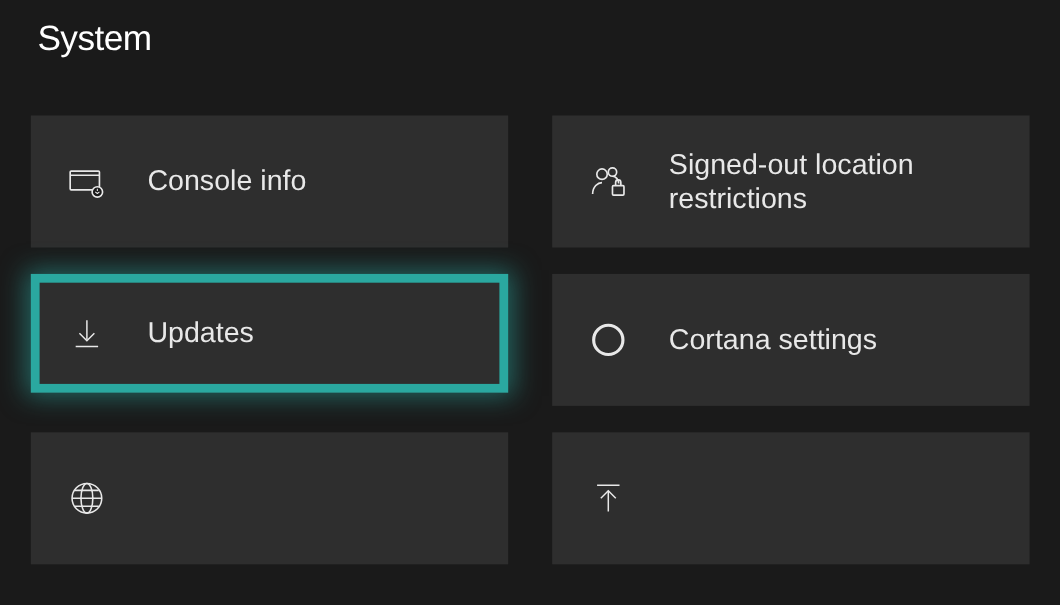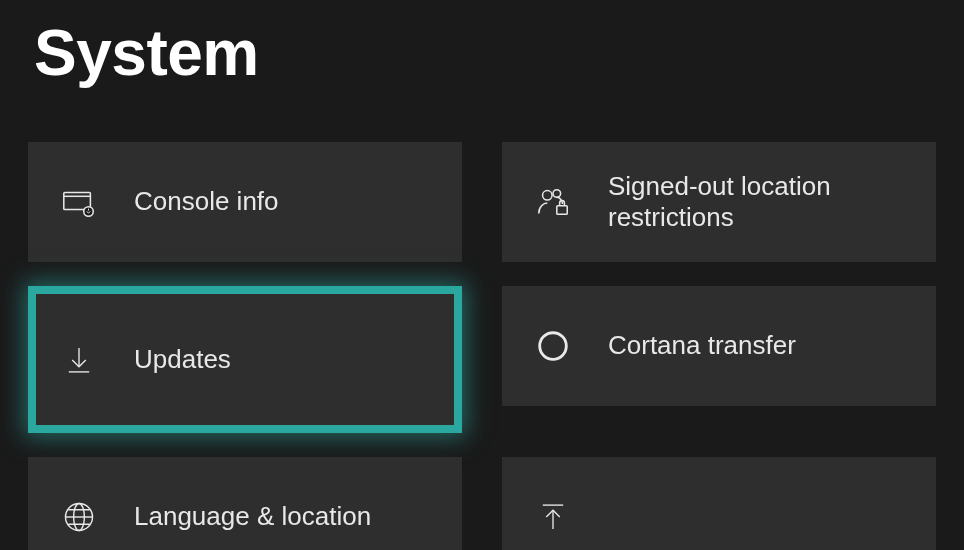--- a/index.html
+++ b/index.html
@@ -10,22 +10,22 @@
     body {
       width: 964px;
       height: 550px;
       background: #1a1a1a;
       font-family: "Segoe UI", Arial, sans-serif;
       color: #ffffff;
       overflow: hidden;
       position: relative;
     }
     .page-title {
-      font-size: 64px;
-      font-weight: 700;
+      font-size: 32px;
+      font-weight: 400;
       padding: 16px 34px 0 34px;
       letter-spacing: -0.5px;
     }
     .tiles-container {
       display: grid;
       grid-template-columns: 1fr 1fr;
       column-gap: 40px;
       row-gap: 24px;
       padding: 52px 28px 0 28px;
     }
@@ -33,21 +33,21 @@
       background: #2e2e2e;
       height: 120px;
       display: flex;
       align-items: center;
       padding: 0 32px;
       position: relative;
     }
     .tile-highlighted {
       border: 8px solid #2aa8a0;
       box-shadow: 0 0 22px 4px rgba(42,168,160,0.55);
-      height: 147px;
+      height: 108px;
       padding: 0 24px;
     }
     .tile-icon {
       width: 38px;
       height: 38px;
       flex-shrink: 0;
       display: flex;
       align-items: center;
       justify-content: center;
     }
@@ -107,33 +107,32 @@
     </span>
     <span class="tile-label">Updates</span>
   </div>
 
   <div class="tile">
     <span class="tile-icon">
       <svg viewBox="0 0 40 40" width="38" height="38">
         <circle cx="20" cy="20" r="14" stroke-width="3"></circle>
       </svg>
     </span>
-    <span class="tile-label">Cortana transfer</span>
+    <span class="tile-label">Cortana settings</span>
   </div>
 
   <div class="tile">
     <span class="tile-icon">
       <svg viewBox="0 0 40 40" width="36" height="36">
         <circle cx="20" cy="20" r="15"></circle>
         <ellipse cx="20" cy="20" rx="6" ry="15"></ellipse>
         <line x1="5" y1="20" x2="35" y2="20"></line>
         <path d="M8 12 h24 M8 28 h24"></path>
       </svg>
     </span>
-    <span class="tile-label">Language &amp; location</span>
   </div>
 
   <div class="tile">
     <span class="tile-icon">
       <svg viewBox="0 0 40 40" width="34" height="34">
         <line x1="20" y1="34" x2="20" y2="12"></line>
         <polyline points="12,20 20,12 28,20"></polyline>
         <line x1="8" y1="6" x2="32" y2="6"></line>
       </svg>
     </span>

